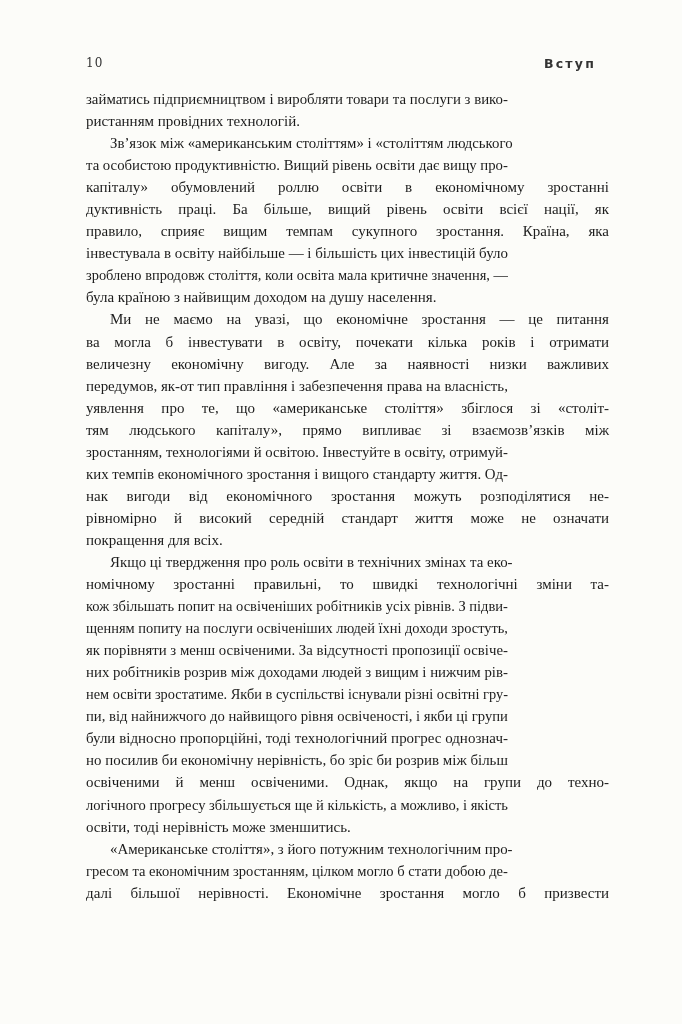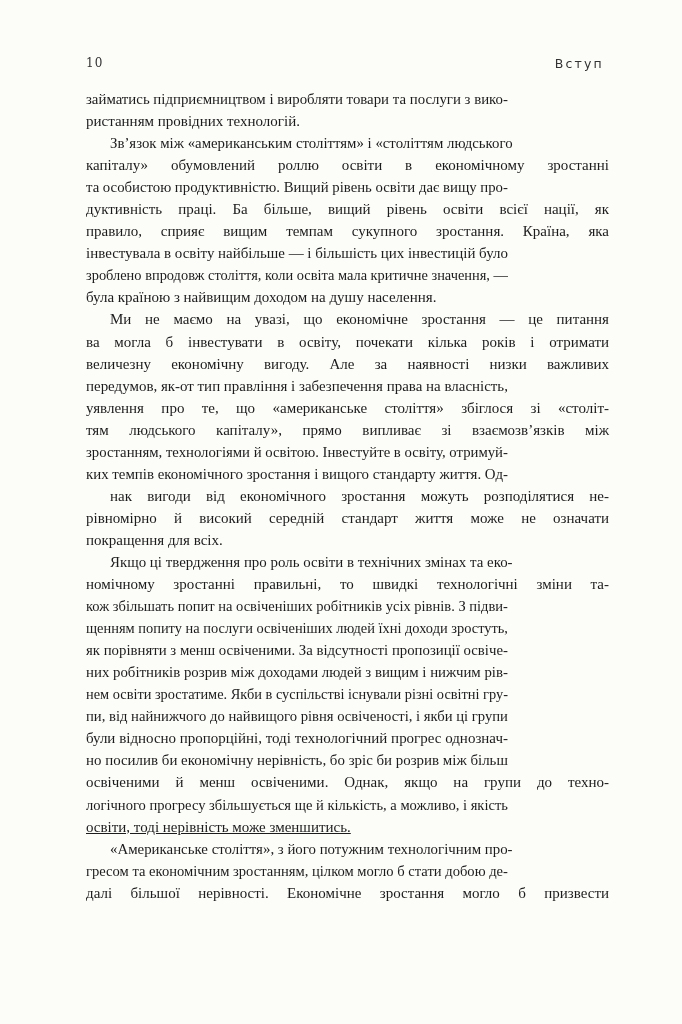--- a/index.html
+++ b/index.html
@@ -1,21 +1,21 @@
 <!DOCTYPE html>
 <html><head>
 <meta charset="utf-8">
 <style>
   html, body { margin: 0; padding: 0; background: #fbfbf8; }
   body { width: 682px; height: 1024px; position: relative; overflow: hidden; color: #1c1c1c; }
   .page { position: absolute; left: 0; top: 0; width: 682px; height: 1024px; background: #fcfcf9; }
   .header { position: absolute; left: 86px; top: 56px; width: 522px; height: 18px;
             font-family: "DejaVu Sans", sans-serif; font-size: 12px; color: #333; }
   .page-num { position: absolute; left: 0; top: 0; letter-spacing: 1px; font-family: "DejaVu Serif", serif; font-size: 12px; }
-  .running-head { position: absolute; right: 4px; top: 0; letter-spacing: 2.2px; font-size: 12.5px; }
+  .running-head { position: absolute; right: 12px; top: 0; letter-spacing: 2.2px; font-size: 12.5px; font-weight: bold; }
   .body-text { position: absolute; left: 86px; top: 88px; width: 523px;
                font-family: "Liberation Serif", serif; font-size: 15px; line-height: 22.05px; }
   .line { display: block; white-space: nowrap; text-align: justify; text-align-last: justify; height: 22.05px; overflow: visible; }
   .line.indent { padding-left: 24px; }
   .line.last { text-align-last: left; }
 </style>
 </head>
 <body>
 
 <div class="page">
@@ -26,57 +26,57 @@
 
   <div class="body-text">
 
     <div>
       <span class="line"><span style="white-space: nowrap; display: inline-block; transform-origin: left center; transform: scaleX(0.989038);">займатись підприємництвом і виробляти товари та послуги з вико-</span></span>
       <span class="line last"><span style="white-space: nowrap;">ристанням провідних технологій.</span></span>
     </div>
 
     <div>
       <span class="line indent"><span style="white-space: nowrap; display: inline-block; transform-origin: left center; transform: scaleX(0.987599);">Зв’язок між «американським століттям» і «століттям людського</span></span>
+      <span class="line"><span style="white-space: nowrap; display: inline-block; transform-origin: left center; transform: scaleX(0.984036);">та особистою продуктивністю. Вищий рівень освіти дає вищу про-</span></span>
       <span class="line"><span style="white-space: nowrap;">капіталу» обумовлений роллю освіти в економічному зростанні</span></span>
-      <span class="line"><span style="white-space: nowrap; display: inline-block; transform-origin: left center; transform: scaleX(0.984036);">та особистою продуктивністю. Вищий рівень освіти дає вищу про-</span></span>
       <span class="line"><span style="white-space: nowrap;">дуктивність праці. Ба більше, вищий рівень освіти всієї нації, як</span></span>
       <span class="line"><span style="white-space: nowrap;">правило, сприяє вищим темпам сукупного зростання. Країна, яка</span></span>
       <span class="line"><span style="white-space: nowrap; display: inline-block; transform-origin: left center; transform: scaleX(0.996813);">інвестувала в освіту найбільше — і більшість цих інвестицій було</span></span>
       <span class="line"><span style="white-space: nowrap; display: inline-block; transform-origin: left center; transform: scaleX(0.959771);">зроблено впродовж століття, коли освіта мала критичне значення, —</span></span>
       <span class="line last"><span style="white-space: nowrap; margin-top: 28px;">була країною з найвищим доходом на душу населення.</span></span>
     </div>
 
     <div>
       <span class="line indent"><span style="white-space: nowrap;">Ми не маємо на увазі, що економічне зростання — це питання</span></span>
       <span class="line"><span style="white-space: nowrap;">ва могла б інвестувати в освіту, почекати кілька років і отримати</span></span>
       <span class="line"><span style="white-space: nowrap;">величезну економічну вигоду. Але за наявності низки важливих</span></span>
       <span class="line"><span style="white-space: nowrap; display: inline-block; transform-origin: left center; transform: scaleX(0.996843);">передумов, як-от тип правління і забезпечення права на власність,</span></span>
       <span class="line"><span style="white-space: nowrap;">уявлення про те, що «американське століття» збіглося зі «століт-</span></span>
       <span class="line"><span style="white-space: nowrap;">тям людського капіталу», прямо випливає зі взаємозв’язків між</span></span>
       <span class="line"><span style="white-space: nowrap; display: inline-block; transform-origin: left center; transform: scaleX(0.982679);">зростанням, технологіями й освітою. Інвестуйте в освіту, отримуй-</span></span>
       <span class="line"><span style="white-space: nowrap; display: inline-block; transform-origin: left center; transform: scaleX(0.991822);">ких темпів економічного зростання і вищого стандарту життя. Од-</span></span>
-      <span class="line"><span style="white-space: nowrap; margin-left: 24px;">нак вигоди від економічного зростання можуть розподілятися не-</span></span>
+      <span class="line"><span style="white-space: nowrap;">нак вигоди від економічного зростання можуть розподілятися не-</span></span>
       <span class="line"><span style="white-space: nowrap;">рівномірно й високий середній стандарт життя може не означати</span></span>
       <span class="line last"><span style="white-space: nowrap;">покращення для всіх.</span></span>
     </div>
 
     <div>
       <span class="line indent"><span style="white-space: nowrap; display: inline-block; transform-origin: left center; transform: scaleX(0.993962);">Якщо ці твердження про роль освіти в технічних змінах та еко-</span></span>
       <span class="line"><span style="white-space: nowrap;">номічному зростанні правильні, то швидкі технологічні зміни та-</span></span>
       <span class="line"><span style="white-space: nowrap; display: inline-block; transform-origin: left center; transform: scaleX(0.967455);">кож збільшать попит на освіченіших робітників усіх рівнів. З підви-</span></span>
       <span class="line"><span style="white-space: nowrap; display: inline-block; transform-origin: left center; transform: scaleX(0.960542);">щенням попиту на послуги освіченіших людей їхні доходи зростуть,</span></span>
       <span class="line"><span style="white-space: nowrap; display: inline-block; transform-origin: left center; transform: scaleX(0.986618);">як порівняти з менш освіченими. За відсутності пропозиції освіче-</span></span>
       <span class="line"><span style="white-space: nowrap; display: inline-block; transform-origin: left center; transform: scaleX(0.989242);">них робітників розрив між доходами людей з вищим і нижчим рів-</span></span>
       <span class="line"><span style="white-space: nowrap; display: inline-block; transform-origin: left center; transform: scaleX(0.957136);">нем освіти зростатиме. Якби в суспільстві існували різні освітні гру-</span></span>
       <span class="line"><span style="white-space: nowrap; display: inline-block; transform-origin: left center; transform: scaleX(0.976458);">пи, від найнижчого до найвищого рівня освіченості, і якби ці групи</span></span>
       <span class="line"><span style="white-space: nowrap; display: inline-block; transform-origin: left center; transform: scaleX(0.999194);">були відносно пропорційні, тоді технологічний прогрес однознач-</span></span>
       <span class="line"><span style="white-space: nowrap; display: inline-block; transform-origin: left center; transform: scaleX(0.994533);">но посилив би економічну нерівність, бо зріс би розрив між більш</span></span>
       <span class="line"><span style="white-space: nowrap;">освіченими й менш освіченими. Однак, якщо на групи до техно-</span></span>
       <span class="line"><span style="white-space: nowrap; display: inline-block; transform-origin: left center; transform: scaleX(0.970344);">логічного прогресу збільшується ще й кількість, а можливо, і якість</span></span>
-      <span class="line last"><span style="white-space: nowrap; text-decoration: underline;">освіти, тоді нерівність може зменшитись.</span></span>
+      <span class="line last"><span style="white-space: nowrap;">освіти, тоді нерівність може зменшитись.</span></span>
     </div>
 
     <div>
       <span class="line indent"><span style="white-space: nowrap; display: inline-block; transform-origin: left center; transform: scaleX(0.990878);">«Американське століття», з його потужним технологічним про-</span></span>
       <span class="line"><span style="white-space: nowrap; display: inline-block; transform-origin: left center; transform: scaleX(0.971385);">гресом та економічним зростанням, цілком могло б стати добою де-</span></span>
       <span class="line"><span style="white-space: nowrap;">далі більшої нерівності. Економічне зростання могло б призвести</span></span>
     </div>
   </div>
 </div>
 

